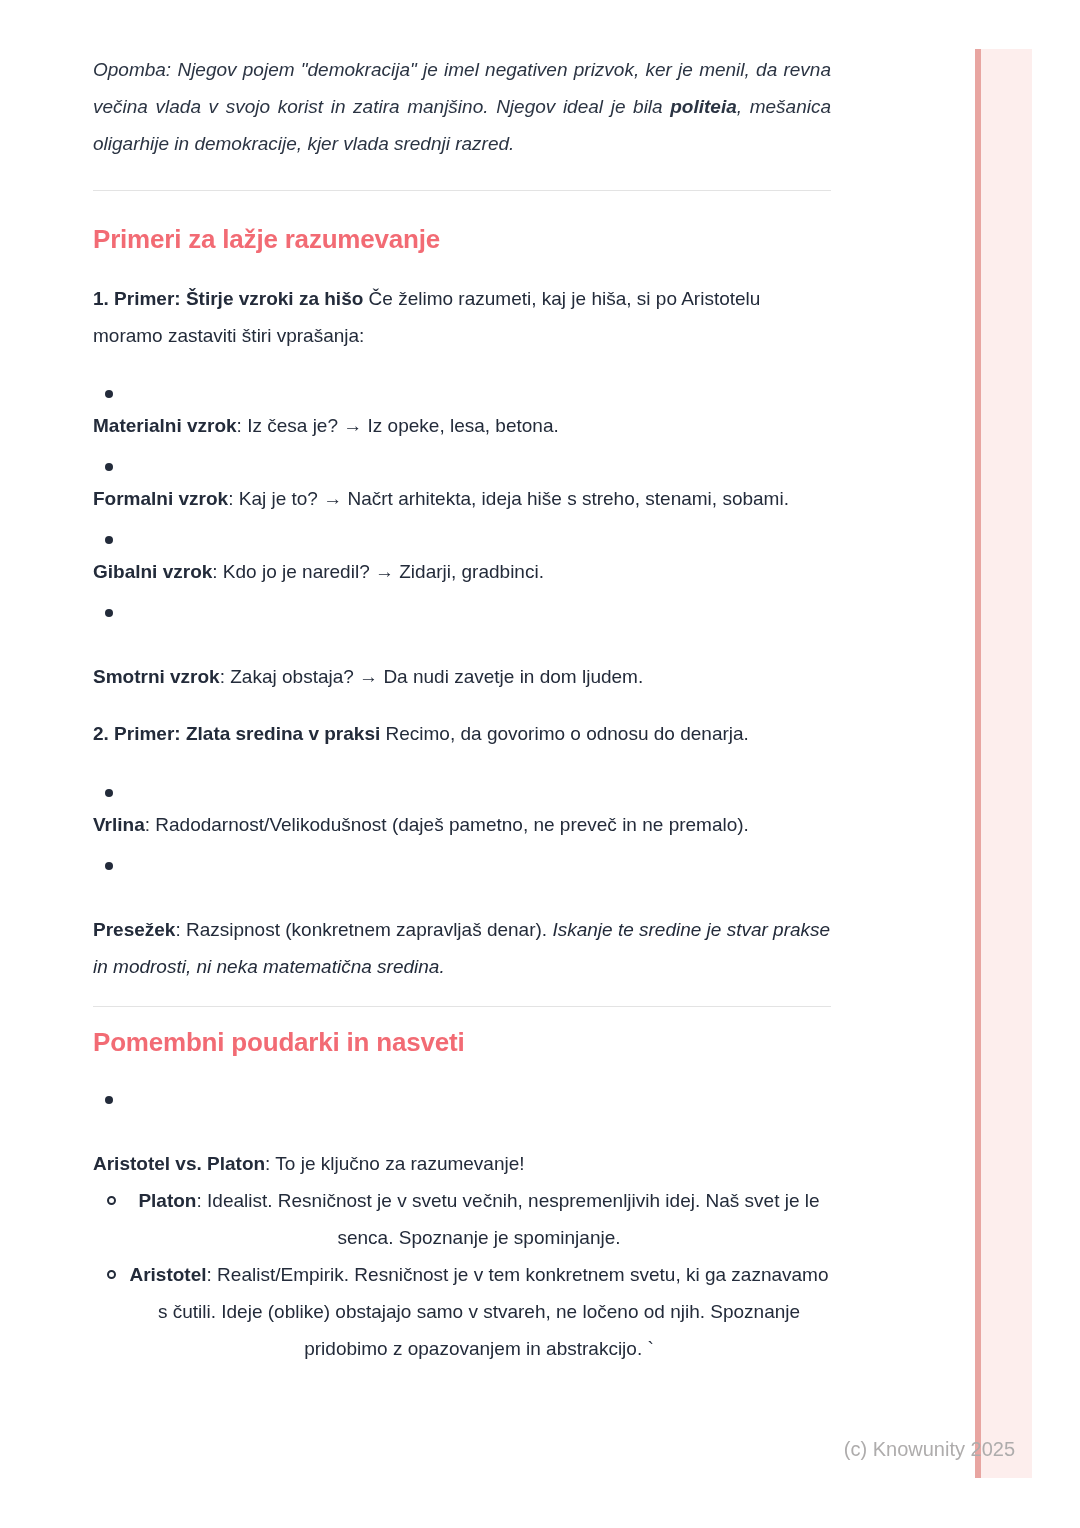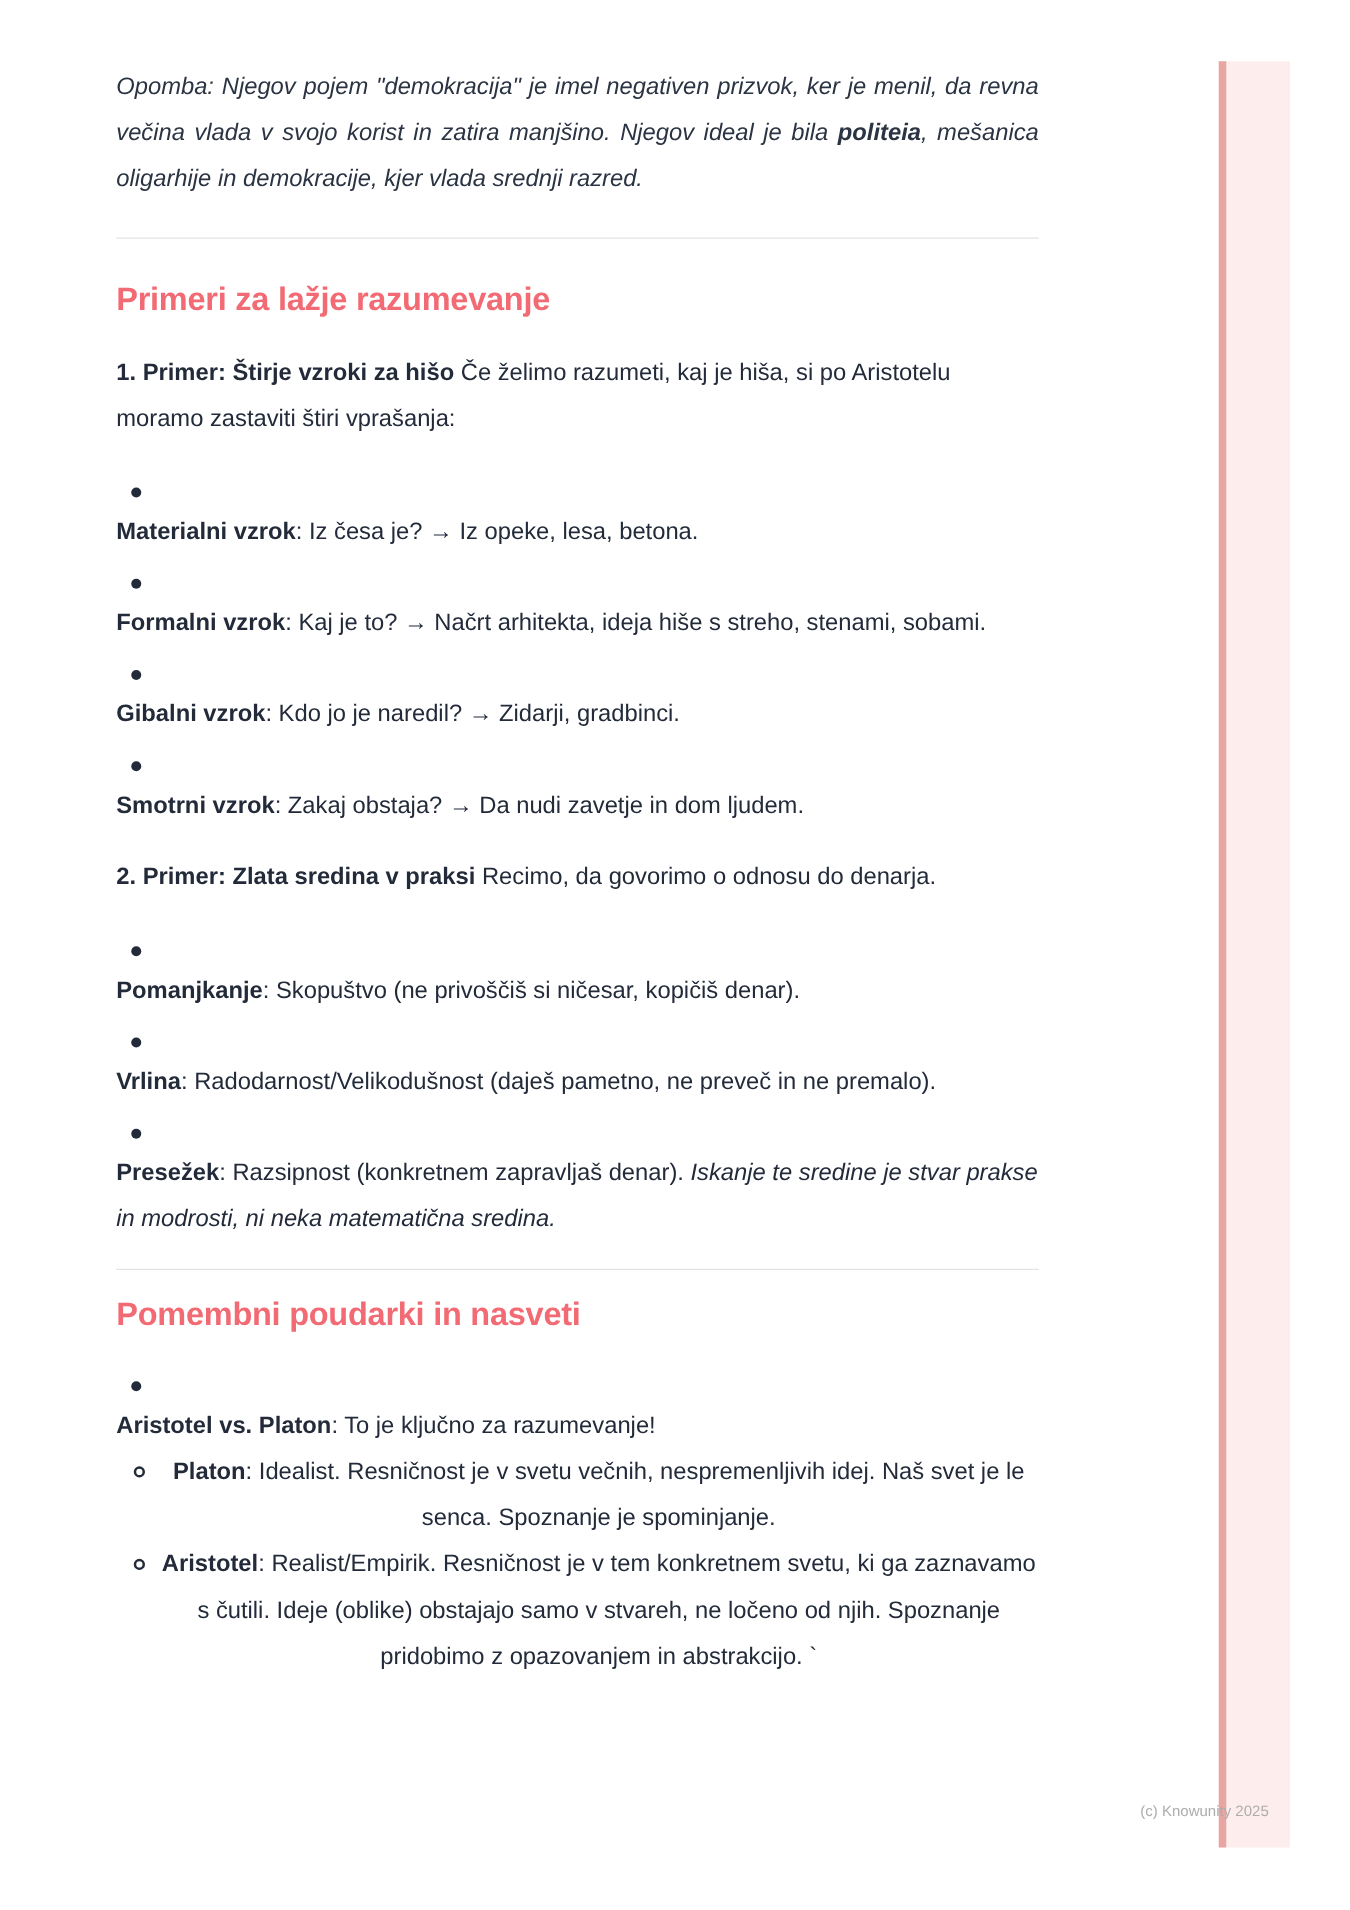--- a/index.html
+++ b/index.html
@@ -61,21 +61,21 @@
   .lead-1 { margin-top: 22px; }
   .lead-2 { margin-top: 20px; }
   .lead b { font-weight: 700; }
 
   ul.bullet-list { list-style: none; }
   .list-1 { margin-top: 21px; }
   .list-2 { margin-top: 22px; }
   .list-3 { margin-top: 20px; }
 
   .bullet-list > li { display: flex; margin-bottom: 4px; flex-direction: column; }
-  .bullet-list > li:last-child { margin-bottom: 0; }
+  .bullet-list > li:last-child { margin-bottom: 0; gap: 32px; }
 
   .marker-cell {
     flex: 0 0 32px;
     padding-left: 12px;
   }
   .dot {
     display: block;
     width: 8px; height: 8px;
     border-radius: 50%;
     background: #232b3a;
@@ -97,21 +97,21 @@
   .li-body b { font-weight: 700; }
   .li-body i { font-style: italic; }
 
   ul.sub-list { list-style: none; }
   ul.sub-list > li { display: flex; margin-bottom: 0; text-align: center; }
 
   .footer-copyright {
     position: absolute;
     top: 1437px;
     right: 65px;
-    font-size: 12px;
+    font-size: 20px;
     line-height: 24px;
     color: #aeacac;
     z-index: 3;
   }
 </style>
 </head>
 <body>
 
 <div class="page">
 
@@ -150,26 +150,20 @@
         <span class="marker-cell">
             <span class="dot"></span>
           </span>
         <div class="li-body"><b>Smotrni vzrok</b><span>: Zakaj obstaja? → Da nudi zavetje in dom ljudem.</span></div>
       </li>
     </ul>
 
     <p class="lead lead-2"><b>2. Primer: Zlata sredina v praksi</b><span> Recimo, da govorimo o odnosu do denarja.</span></p>
 
     <ul class="bullet-list list-2">
-      <li>
-        <span class="marker-cell">
-            <span class="dot"></span>
-          </span>
-        <div class="li-body"><b>Pomanjkanje</b><span>: Skopuštvo (ne privoščiš si ničesar, kopičiš denar).</span></div>
-      </li>
       <li>
         <span class="marker-cell">
             <span class="dot"></span>
           </span>
         <div class="li-body"><b>Vrlina</b><span>: Radodarnost/Velikodušnost (daješ pametno, ne preveč in ne premalo).</span></div>
       </li>
       <li>
         <span class="marker-cell">
             <span class="dot"></span>
           </span>

